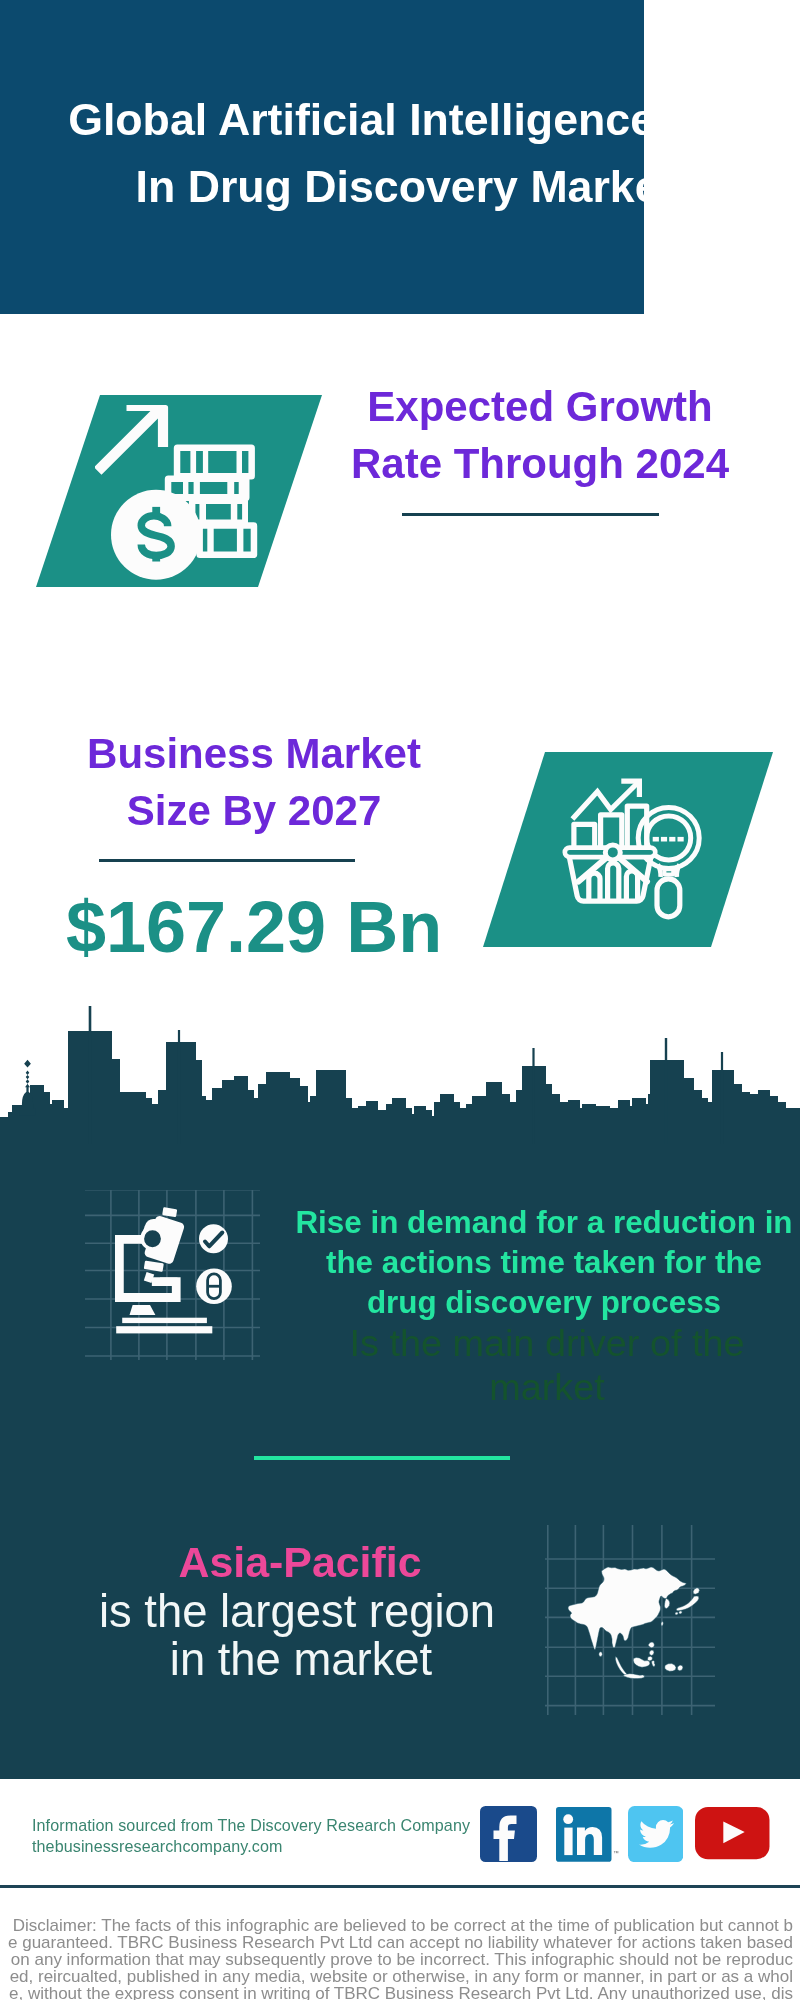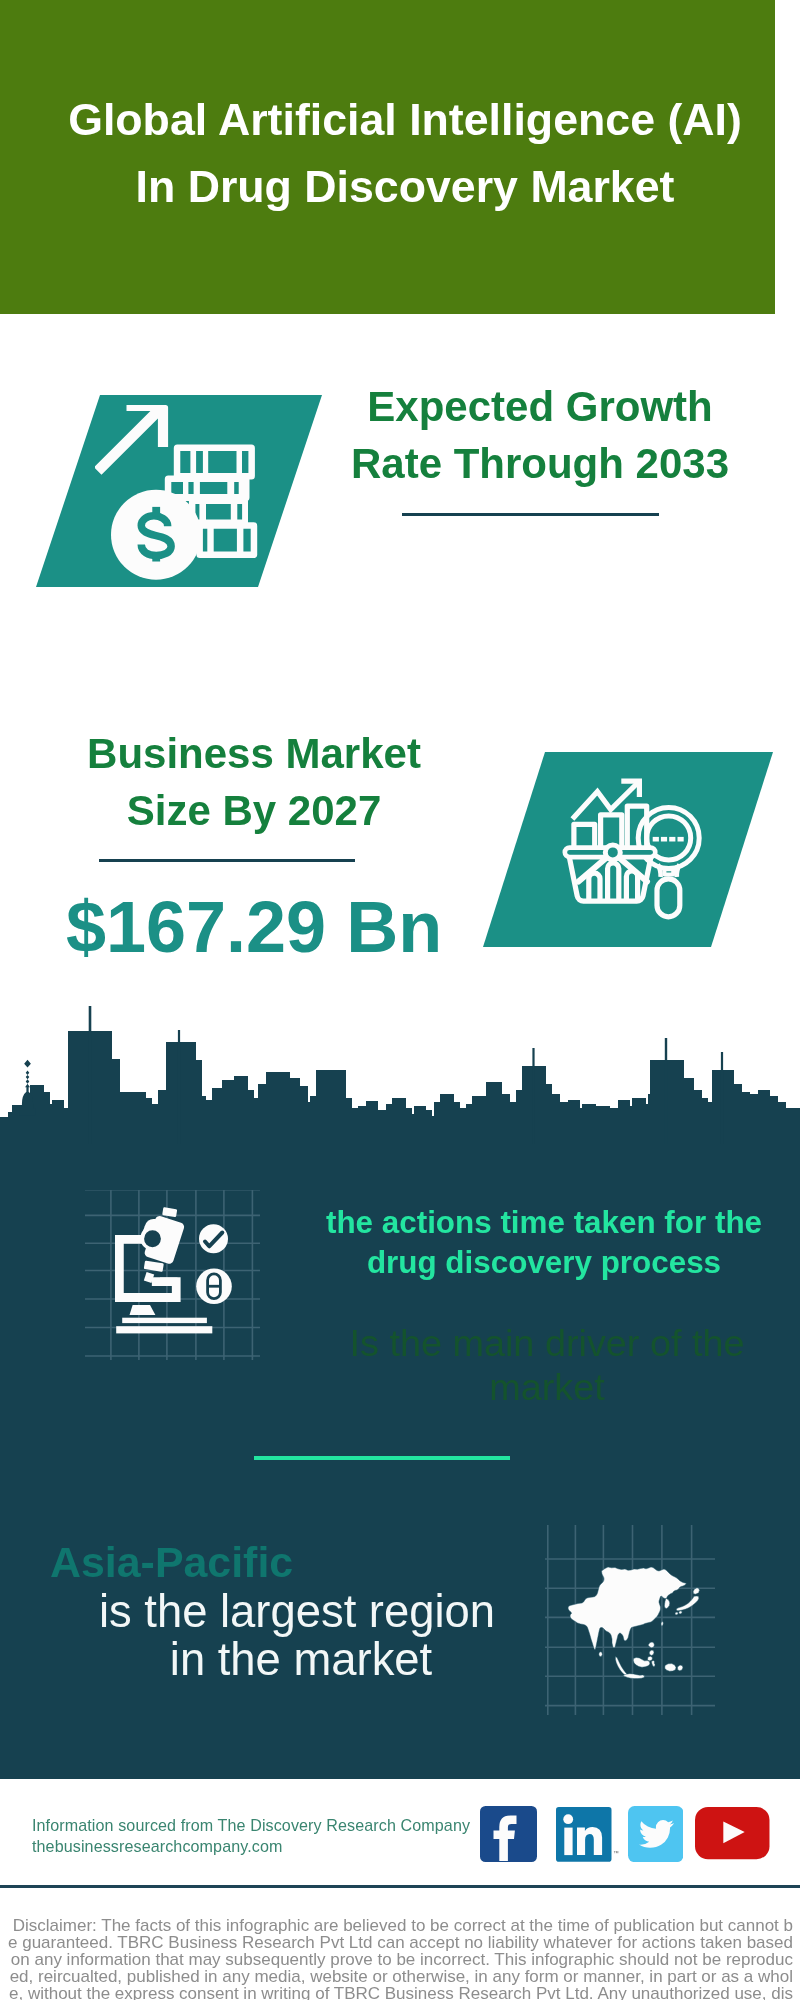--- a/index.html
+++ b/index.html
@@ -1,48 +1,48 @@
 <!DOCTYPE html>
 <html><head>
 <meta charset="utf-8">
 <style>
   *{box-sizing:border-box;margin:0;padding:0}
   html,body{width:800px;height:2000px}
   body{font-family:"Liberation Sans",sans-serif;background:#fff;overflow:hidden;-webkit-font-smoothing:antialiased}
   .page{position:relative;width:800px;height:2000px;background:#fff}
 
   
-  .hdr{position:absolute;left:0;top:0;width:775px;height:314px;background:#4d7c0f}
+  .hdr{position:absolute;left:0;top:0;width:644px;height:314px;background:#0c4a6e}
   .hdr-title{position:absolute;left:5px;top:86px;width:800px;text-align:center;color:#fff;
     font-size:44.7px;font-weight:bold;line-height:67.2px;letter-spacing:0px}
 
   
   .para{position:absolute;background:#1B9086}
   .stat-head{color:#164150;font-weight:bold;font-size:34px;line-height:55px;text-align:center}
   .rule{height:3px;background:#164150}
   .stat-val{color:#1B9086;font-weight:bold;font-size:60px;text-align:center;line-height:70px}
 
 
   
   .para{position:absolute;background:#1B9086}
-  .stat-head{position:absolute;color:#15803d;font-weight:bold;font-size:42px;line-height:57px;text-align:center;white-space:nowrap}
+  .stat-head{position:absolute;color:#6d28d9;font-weight:bold;font-size:42px;line-height:57px;text-align:center;white-space:nowrap}
   .rule{position:absolute;height:3px;background:#164150}
   .stat-val{position:absolute;color:#1B9086;font-weight:bold;font-size:72px;line-height:70px;text-align:center;white-space:nowrap}
   .icon-wrap{position:absolute}
 
 
   
   .skyline{position:absolute;left:0;top:1000px;width:800px;height:145px;}
 
   
   .grid-bg{position:absolute;overflow:hidden}
   .drv-hl{position:absolute;color:#23E5A0;font-weight:bold;font-size:31.4px;line-height:40px;text-align:center}
   .drv-sub{position:absolute;color:#14532d;font-weight:normal;font-size:37.8px;line-height:44px;text-align:center}
   .sep{position:absolute;height:4px;background:#23E5A0}
-  .reg-hl{position:absolute;color:#0f766e;font-weight:bold;font-size:42.9px;line-height:50px;white-space:nowrap}
+  .reg-hl{position:absolute;color:#ec4899;font-weight:bold;font-size:42.9px;line-height:50px;text-align:center;white-space:nowrap}
   .reg-sub{position:absolute;color:#F2F7F7;font-weight:normal;font-size:45.4px;line-height:50px;text-align:center;white-space:nowrap}
 
   
   .ftr-src{position:absolute;color:#3A8570;font-size:16.1px;line-height:21px;letter-spacing:0.1px}
   .soc{position:absolute}
   .disc-rule{position:absolute;left:0;top:1885px;width:800px;height:3px;background:#1E4456}
   .disc{position:absolute;left:7px;top:1917px;width:786px;color:#8D8D8D;font-size:17px;line-height:17px;text-align:right;word-break:break-all}
   
   .dark{position:absolute;left:0;width:800px;background:#164150}
 </style>
@@ -87,21 +87,21 @@
       <circle cx="61" cy="134.8" r="45" fill="#FCFCFC"></circle>
       <g transform="translate(61.2,134.2) scale(0.575)">
         <path d="M 20,-14 C 20,-26 6,-32 -4,-32 C -15,-32 -26,-26 -26,-15 C -26,-5 -15,-1 -2,2 C 12,5 26,9 26,21 C 26,32 13,37 0,37 C -13,37 -26,31 -26,18" fill="none" stroke="#1B9086" stroke-width="13"></path>
         <rect x="-6.8" y="-47.5" width="13.6" height="16" fill="#1B9086"></rect>
         <rect x="-6.8" y="31.5" width="13.6" height="16" fill="#1B9086"></rect>
       </g>
     </svg>
   </div>
   <div class="stat-head" style="left:300px;top:378px;width:480px;">
     <div>Expected Growth</div>
-    <div>Rate Through 2033</div>
+    <div>Rate Through 2024</div>
   </div>
   <div class="rule" style="left:402px;top:513px;width:257px;"></div>
 
   <div class="para" style="left:483px;top:752px;width:290px;height:195px;clip-path:polygon(62px 0,290px 0,228px 195px,0 195px);"></div>
   <div class="icon-wrap" style="left:555px;top:775px;width:160px;height:150px;">
     <svg viewBox="0 0 160 150" width="160" height="150" fill="none" stroke="#FCFCFC" stroke-width="5.2" stroke-linejoin="round">
 
       <polyline points="17.4,44.1 42.4,16.5 55.7,34.5 82.5,8" stroke-linecap="butt" stroke-linejoin="miter"></polyline>
       <polyline points="66.3,6.2 84.4,6.2 84.4,22.1" stroke-linecap="butt" stroke-linejoin="miter"></polyline>
 
@@ -291,20 +291,21 @@
         <polyline points="120,51.5 124.2,56.3 137.3,42.5" fill="none" stroke="#164150" stroke-width="4" stroke-linecap="round" stroke-linejoin="round"></polyline>
       </g>
       <g>
         <circle cx="129" cy="96.25" r="17.8" fill="#FCFCFC"></circle>
         <rect x="122.6" y="83.9" width="12.8" height="24.7" rx="6.4" fill="none" stroke="#164150" stroke-width="2.8"></rect>
         <line x1="122.6" y1="96.25" x2="135.4" y2="96.25" stroke="#164150" stroke-width="2.8"></line>
       </g>
     </svg>
   </div>
   <div class="drv-hl" style="left:294px;top:1203px;width:500px;">
+    <div>Rise in demand for a reduction in</div>
     <div>the actions time taken for the</div>
     <div>drug discovery process</div>
   </div>
   <div class="drv-sub" style="left:297px;top:1321px;width:500px;">
     <div>Is the main driver of the</div>
     <div>market</div>
   </div>
   <div class="sep" style="left:254px;top:1456px;width:256px;"></div>
 
   <div class="reg-hl" style="left:50px;top:1537px;width:500px;">Asia-Pacific</div>

